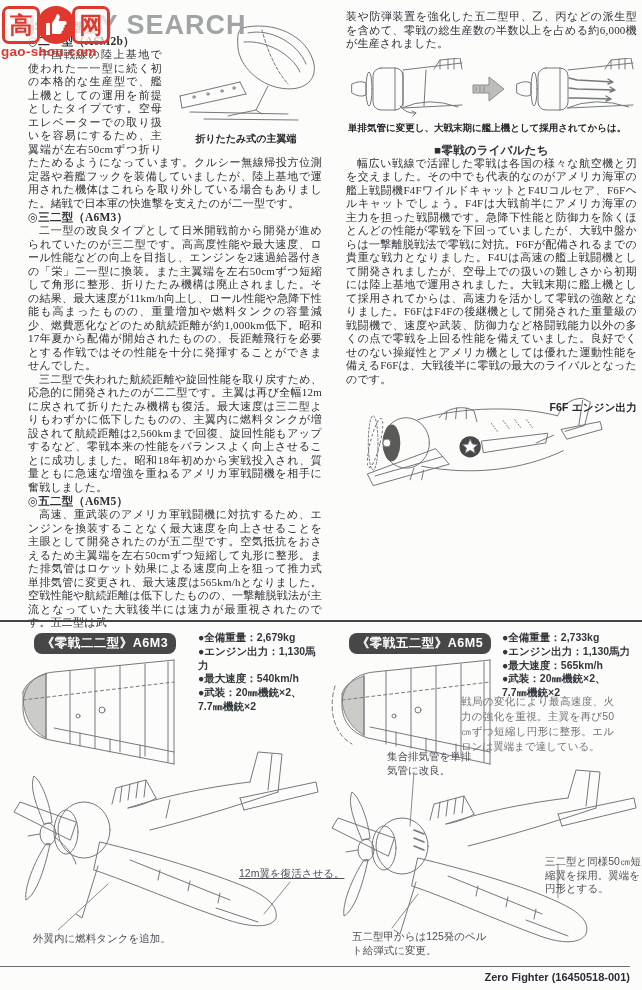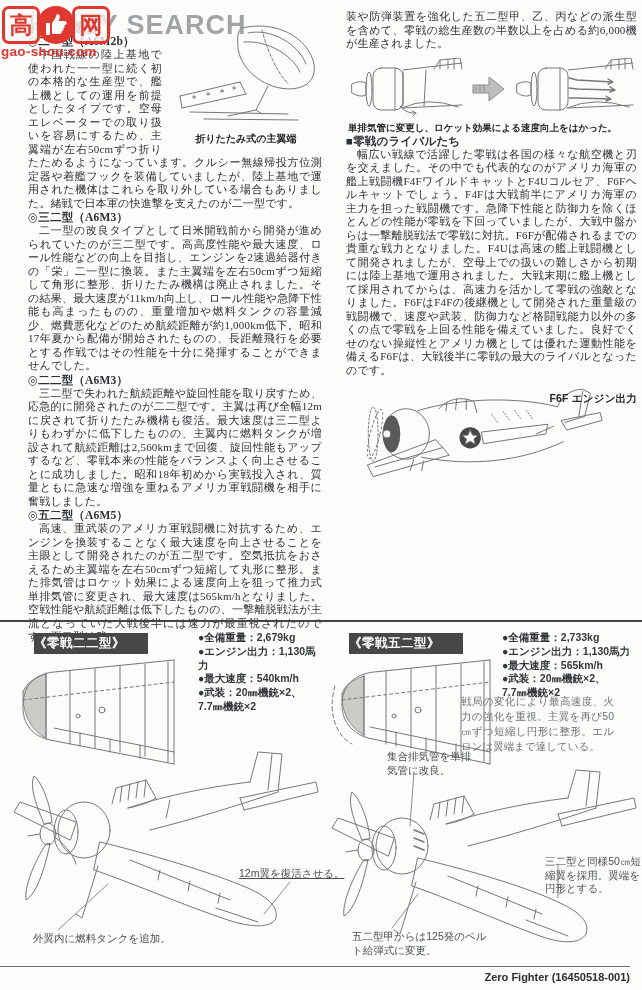--- a/index.html
+++ b/index.html
@@ -18,39 +18,39 @@
   p.body{margin:0;text-indent:1em;}
   p.noindent{text-indent:0;}
   
   .wrapfig{float:right;width:152px;margin:0 0 3px 8px;}
   .figcap{font-family:"Liberation Sans","DejaVu Sans",sans-serif;font-weight:bold;
           font-size:10px;line-height:12px;color:#24262a;text-align:center;letter-spacing:0;margin-top:1px;}
   
   .exh-row{display:flex;align-items:center;justify-content:space-between;margin:7px 0 2px 0;}
   .exh-cap{font-family:"Liberation Sans","DejaVu Sans",sans-serif;font-weight:bold;
            font-size:9.5px;line-height:12px;color:#24262a;text-align:left;letter-spacing:0;margin:2px 0 0 2px;}
-  .rivals-head{}
+  .rivals-head{margin-top:9px;text-align:center;}
   .f6f-fig{position:relative;height:106px;margin:3px 0 4px 0;}
   .f6f-label{position:absolute;right:0;top:12px;font-family:"Liberation Sans","DejaVu Sans",sans-serif;
              font-weight:bold;font-size:10.5px;color:#24262a;white-space:nowrap;}
   
   .wm{position:absolute;left:0;top:0;width:270px;height:72px;z-index:6;pointer-events:none;}
   .wm-ghost{position:absolute;left:16px;top:10px;font-family:"Liberation Sans","DejaVu Sans",sans-serif;
             font-weight:bold;font-size:27px;letter-spacing:1px;color:#95989c;opacity:.88;white-space:nowrap;}
   .wm-row{position:absolute;left:2px;top:6px;display:flex;align-items:center;}
   .wm-box{width:32px;height:32px;border:3px solid #e0372e;border-radius:7px;background:rgba(255,252,250,.72);
           color:#e0372e;font-family:"Liberation Sans",sans-serif;font-weight:bold;font-size:23px;
           line-height:32px;text-align:center;}
   .wm-circle{width:38px;height:38px;border-radius:50%;background:#e0372e;margin:0 -3px;position:relative;z-index:1;}
   .wm-domain{position:absolute;left:1px;top:44px;font-family:"Liberation Sans",sans-serif;
              font-weight:bold;font-size:13.5px;color:#e0372e;letter-spacing:.3px;white-space:nowrap;}
   
   .rule-main{position:absolute;left:0;top:620px;width:642px;border-top:2px solid #43474b;}
-  .spec-header{position:absolute;width:114px;height:21px;line-height:21px;background:#474747;color:#fff;
-               border-radius:0;text-align:left;font-family:"Liberation Sans","DejaVu Sans",sans-serif;
+  .spec-header{position:absolute;width:142px;height:21px;line-height:21px;background:#474747;color:#fff;
+               border-radius:8px;text-align:center;font-family:"Liberation Sans","DejaVu Sans",sans-serif;
                font-weight:bold;font-size:12.5px;letter-spacing:.5px;}
   .spec-list{position:absolute;font-family:"Liberation Sans","DejaVu Sans",sans-serif;font-weight:bold;
              font-size:10.5px;line-height:13.8px;color:#33373c;letter-spacing:0;}
   .spec-list span{display:block;}
   .note{position:absolute;font-family:"Liberation Sans","DejaVu Sans",sans-serif;font-size:10.5px;
         line-height:15px;color:#6e7276;letter-spacing:0;text-align:justify;}
   .anno{position:absolute;font-family:"Liberation Sans","DejaVu Sans",sans-serif;font-size:10.5px;
         line-height:13.5px;color:#4b4f54;letter-spacing:0;z-index:3;}
   .nowrap{white-space:nowrap;}
   .foot-rule{position:absolute;left:0;top:966px;width:630px;border-top:1.5px solid #6b6e71;}
@@ -98,21 +98,20 @@
         <path d="M20,92 L118,94"></path>
           <path d="M34,99 L128,100"></path>
       </svg>
       <div class="figcap">折りたたみ式の主翼端</div>
     </div>
     <h2 class="sec-title">■零戦各型</h2>
     <h3 class="sub-head">◎二一型（A6M2b）</h3>
     <p class="body">中国戦線の陸上基地で使われた一一型に続く初の本格的な生産型で、艦上機としての運用を前提としたタイプです。空母エレベーターでの取り扱いを容易にするため、主翼端が左右50cmずつ折りたためるようになっています。クルシー無線帰投方位測定器や着艦フックを装備していましたが、陸上基地で運用された機体はこれらを取り外している場合もありました。緒戦で日本軍の快進撃を支えたのが二一型です。</p>
     <h3 class="sub-head">◎三二型（A6M3）</h3>
     <p class="body">二一型の改良タイプとして日米開戦前から開発が進められていたのが三二型です。高高度性能や最大速度、ロール性能などの向上を目指し、エンジンを2速過給器付きの「栄」二一型に換装。また主翼端を左右50cmずつ短縮して角形に整形、折りたたみ機構は廃止されました。その結果、最大速度が11km/h向上し、ロール性能や急降下性能も高まったものの、重量増加や燃料タンクの容量減少、燃費悪化などのため航続距離が約1,000km低下。昭和17年夏から配備が開始されたものの、長距離飛行を必要とする作戦ではその性能を十分に発揮することができませんでした。</p>
-    <h3 class="sub-head">◎二二型（A6M3）</h3>
     <p class="body">三二型で失われた航続距離や旋回性能を取り戻すため、応急的に開発されたのが二二型です。主翼は再び全幅12mに戻されて折りたたみ機構も復活。最大速度は三二型よりもわずかに低下したものの、主翼内に燃料タンクが増設されて航続距離は2,560kmまで回復、旋回性能もアップするなど、零戦本来の性能をバランスよく向上させることに成功しました。昭和18年初めから実戦投入され、質量ともに急速な増強を重ねるアメリカ軍戦闘機を相手に奮戦しました。</p>
     <h3 class="sub-head">◎五二型（A6M5）</h3>
     <p class="body">高速、重武装のアメリカ軍戦闘機に対抗するため、エンジンを換装することなく最大速度を向上させることを主眼として開発されたのが五二型です。空気抵抗をおさえるため主翼端を左右50cmずつ短縮して丸形に整形。また排気管はロケット効果による速度向上を狙って推力式単排気管に変更され、最大速度は565km/hとなりました。空戦性能や航続距離は低下したものの、一撃離脱戦法が主流となっていた大戦後半には速力が最重視されたのです。五二型は武</p>
   </div>
 
   <div class="col col-right">
     <p class="body noindent">装や防弾装置を強化した五二型甲、乙、丙などの派生型を含めて、零戦の総生産数の半数以上を占める約6,000機が生産されました。</p>
 
     <div class="exh-row">
       <svg width="120" height="62" viewBox="0 0 120 62" fill="none" stroke="#75787c" stroke-width="1" stroke-linejoin="round" stroke-linecap="round">
@@ -147,21 +146,21 @@
           <path d="M108,1 L108,11"></path>
           <path d="M114,1 L114,11"></path>
         <path d="M56,50 Q84,38 118,49"></path>
         <g stroke-width="1.4">
           <path d="M58,20 l8,2 M66,22 l36,2 m0,0 l-5,-3 m5,3 l-5,2"></path>
           <path d="M58,30 l8,1 M66,31 l38,1 m0,0 l-5,-3 m5,3 l-5,2"></path>
           <path d="M58,40 l8,0 M66,40 l34,1 m0,0 l-5,-3 m5,3 l-5,2"></path>
         </g>
       </svg>
     </div>
-    <div class="exh-cap">単排気管に変更し、ロケット効果による速度向上をはかった。</div>
+    <div class="exh-cap">単排気管に変更し、大戦末期に艦上機として採用されてからは。</div>
 
     <h3 class="sub-head rivals-head">■零戦のライバルたち</h3>
     <p class="body">幅広い戦線で活躍した零戦は各国の様々な航空機と刃を交えました。その中でも代表的なのがアメリカ海軍の艦上戦闘機F4FワイルドキャットとF4Uコルセア、F6Fヘルキャットでしょう。F4Fは大戦前半にアメリカ海軍の主力を担った戦闘機です。急降下性能と防御力を除くほとんどの性能が零戦を下回っていましたが、大戦中盤からは一撃離脱戦法で零戦に対抗。F6Fが配備されるまでの貴重な戦力となりました。F4Uは高速の艦上戦闘機として開発されましたが、空母上での扱いの難しさから初期には陸上基地で運用されました。大戦末期に艦上機として採用されてからは、高速力を活かして零戦の強敵となりました。F6FはF4Fの後継機として開発された重量級の戦闘機で、速度や武装、防御力など格闘戦能力以外の多くの点で零戦を上回る性能を備えていました。良好でくせのない操縦性とアメリカ機としては優れた運動性能を備えるF6Fは、大戦後半に零戦の最大のライバルとなったのです。</p>
 
     <div class="f6f-fig">
       <svg width="291" height="104" viewBox="0 0 300 104" fill="none" stroke="#6f7276" stroke-width="1" stroke-linejoin="round" stroke-linecap="round">
         <ellipse cx="28" cy="54" rx="5" ry="28" stroke-dasharray="2 2"></ellipse>
         <ellipse cx="30" cy="54" rx="5" ry="26" stroke-dasharray="2 3" transform="rotate(14 30 54)"></ellipse>
         <ellipse cx="62" cy="54" rx="24" ry="26"></ellipse>
         <ellipse cx="47" cy="54" rx="9" ry="19" fill="#5a5a58" stroke="none"></ellipse>

